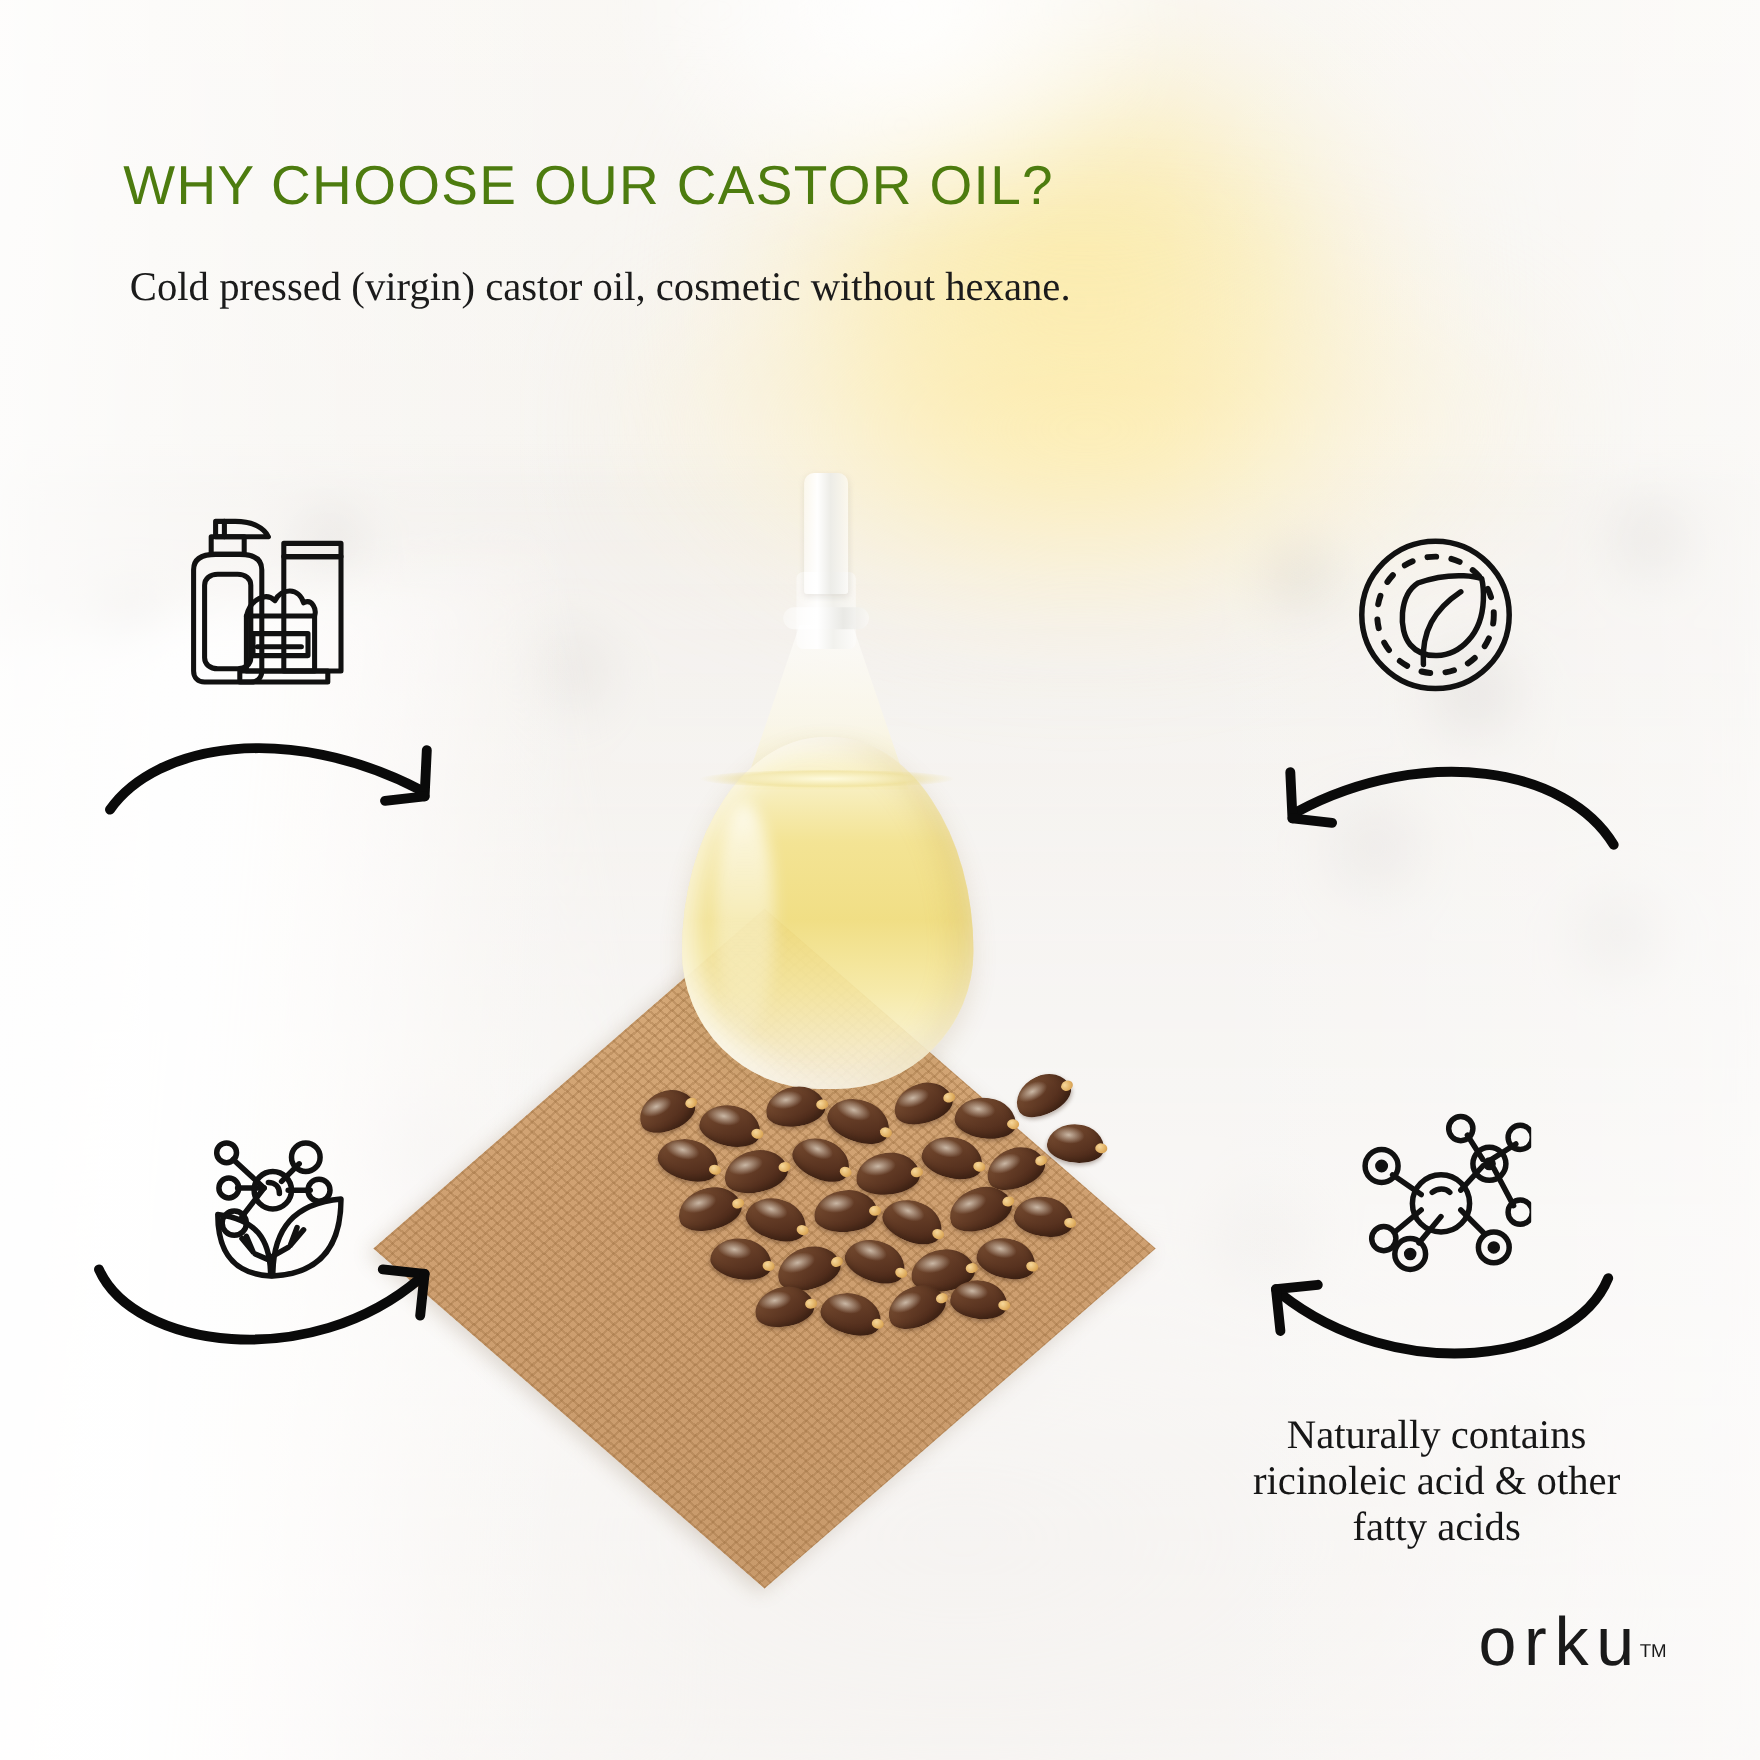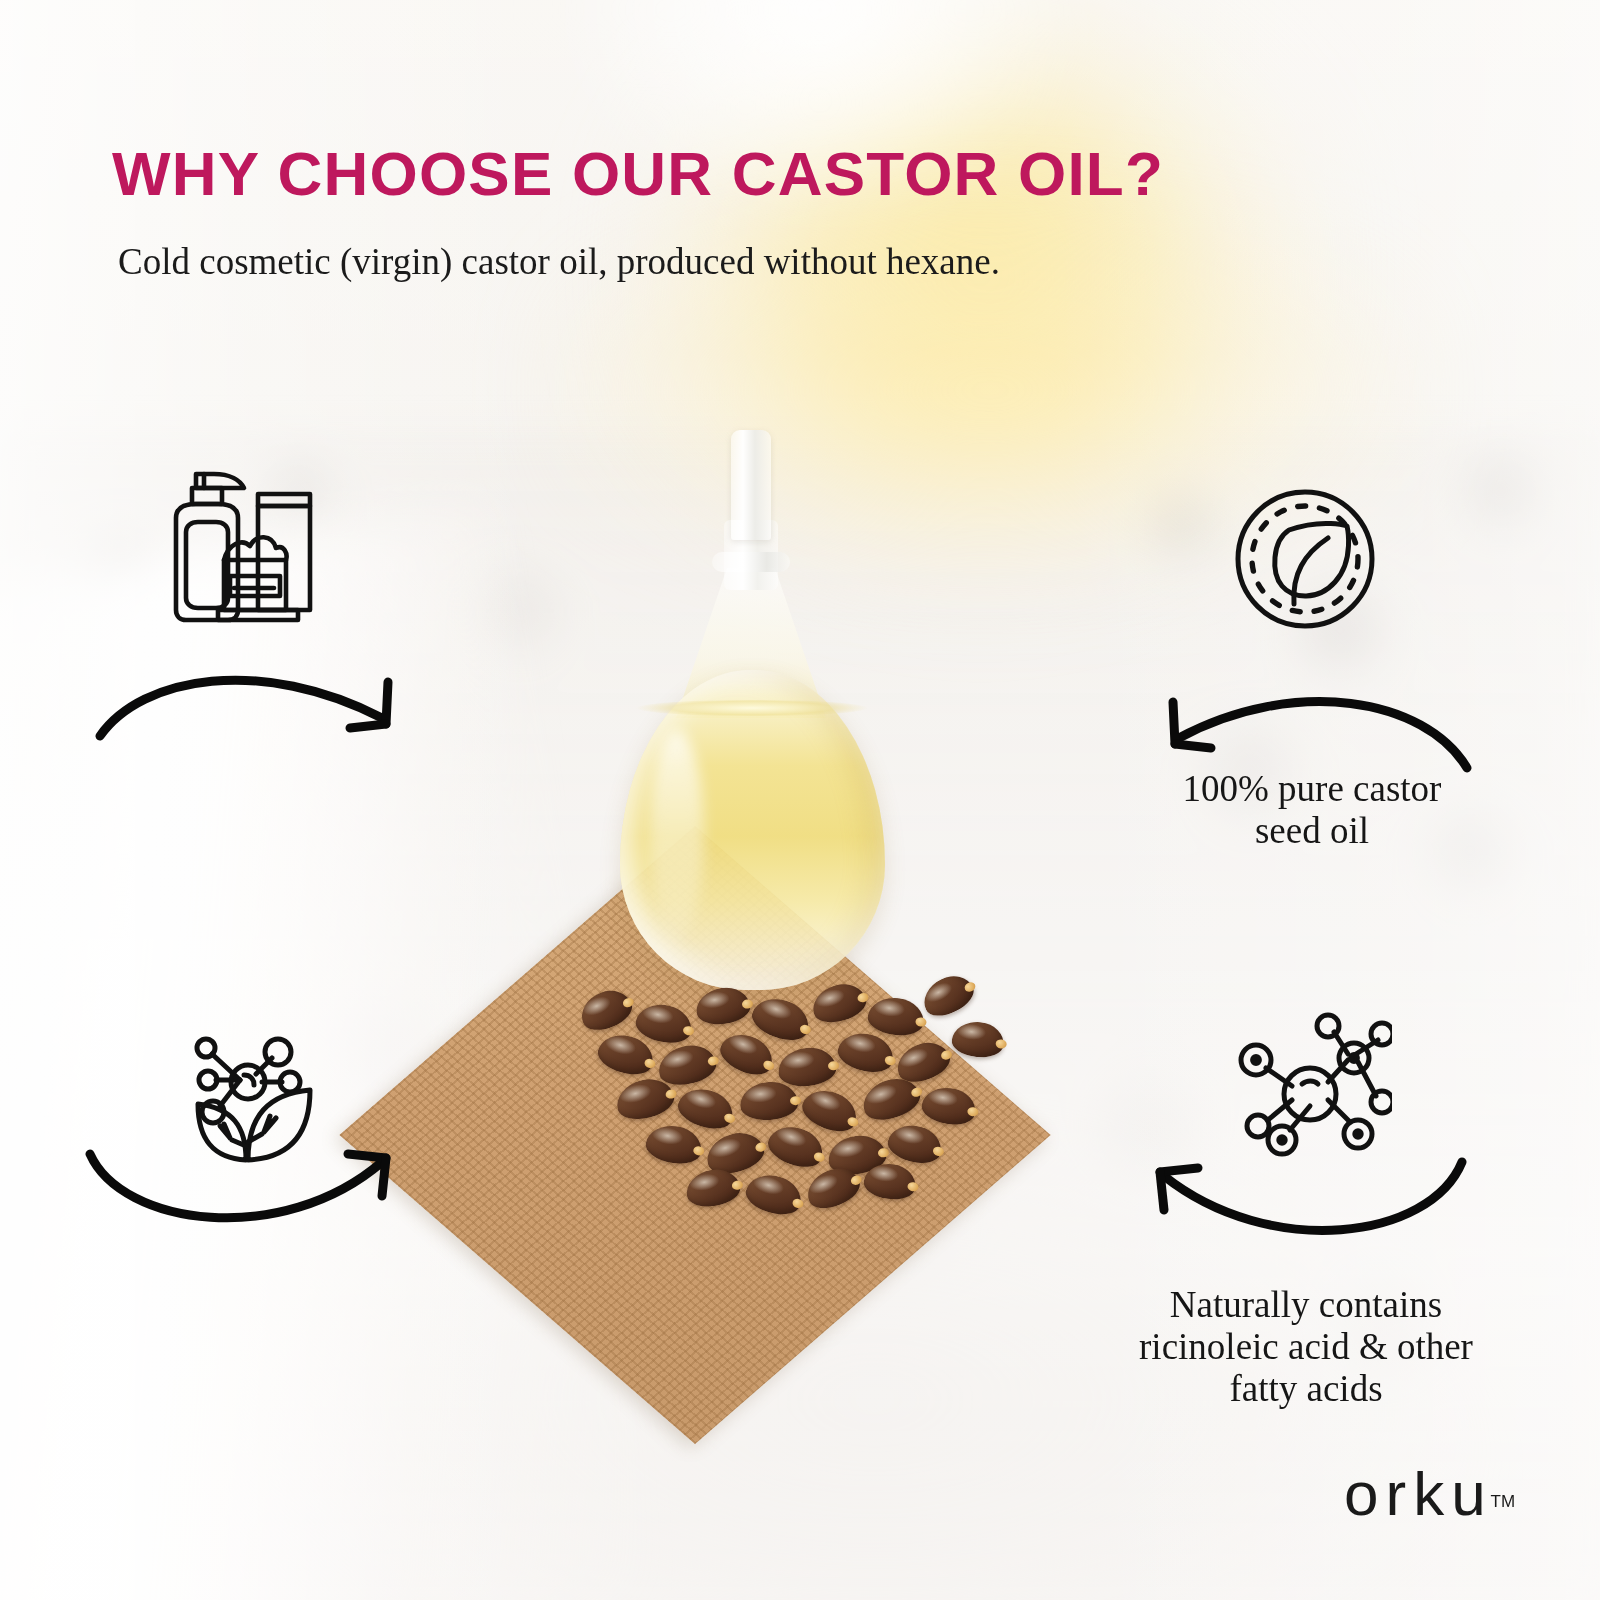--- a/index.html
+++ b/index.html
@@ -133,24 +133,24 @@
     background: linear-gradient(90deg, rgba(255,255,255,0.72) 0%, rgba(255,255,255,0.30) 16%,
                                         rgba(255,255,255,0.00) 34%, rgba(255,255,255,0.00) 66%,
                                         rgba(255,255,255,0.22) 88%, rgba(255,255,255,0.45) 100%);
   }
 
   
   .title {
     position: absolute;
     left: 112px; top: 143px;
     font-family: "Liberation Sans", sans-serif;
-    font-weight: 700;
-    font-size: 62px;
+    font-weight: 400;
+    font-size: 50px;
     letter-spacing: 1.2px;
-    color: #be185d;
+    color: #4d7c0f;
     white-space: nowrap;
     line-height: 1;
   }
   .subtitle {
     position: absolute;
     left: 118px; top: 243px;
     font-family: "Liberation Serif", serif;
     font-size: 37px;
     color: #1b1b1b;
     white-space: nowrap;
@@ -316,21 +316,21 @@
     <div class="bg-bowl-rim"></div>
     <div class="bg-bowl"></div>
     <div class="bg-glow-yellow"></div>
     <div class="bg-glow-yellow2"></div>
     <div class="bg-white-top"></div>
     <div class="bg-veil"></div>
     <div class="bg-veil-left"></div>
   </div>
 
   <div class="title">WHY CHOOSE OUR CASTOR OIL?</div>
-  <div class="subtitle">Cold cosmetic (virgin) castor oil, produced without hexane.</div>
+  <div class="subtitle">Cold pressed (virgin) castor oil, cosmetic without hexane.</div>
 
   <div class="product">
     <div class="mat"></div>
 
     <div class="bottle-shoulder"></div>
     <div class="bottle-body"></div>
     <div class="bottle-oilline"></div>
     <div class="bottle-sheen"></div>
     <div class="bottle-neck"></div>
     <div class="bottle-collar"></div>
@@ -417,22 +417,20 @@
   </div>
 
   <div class="arrow-wrap" style="left:1145px; top:672px;">
     <svg width="330" height="108" viewBox="0 0 330 108" fill="none" stroke="#0a0a0a" stroke-width="9" stroke-linecap="round" stroke-linejoin="round">
       <path d="M322 96 C 280 26, 150 4, 34 66"></path>
       <path d="M28 30 L 30 72"></path>
       <path d="M66 76 L 30 72"></path>
     </svg>
   </div>
 
-  <div class="callout-text" style="left:1140px; top:768px; width:344px; white-space:pre-line;">100% pure castor
-seed oil</div>
 
   <div class="icon-wrap" style="left:172px; top:1014px;">
     <svg width="152" height="150" viewBox="0 0 152 150" fill="none" stroke="#111" stroke-width="5" stroke-linecap="round" stroke-linejoin="round">
 
       <path d="M68 66 L 40 40"></path>
       <path d="M68 66 L 44 66"></path>
       <path d="M68 66 L 48 92"></path>
       <path d="M84 60 L 100 44"></path>
       <path d="M90 68 L 110 68"></path>
 

